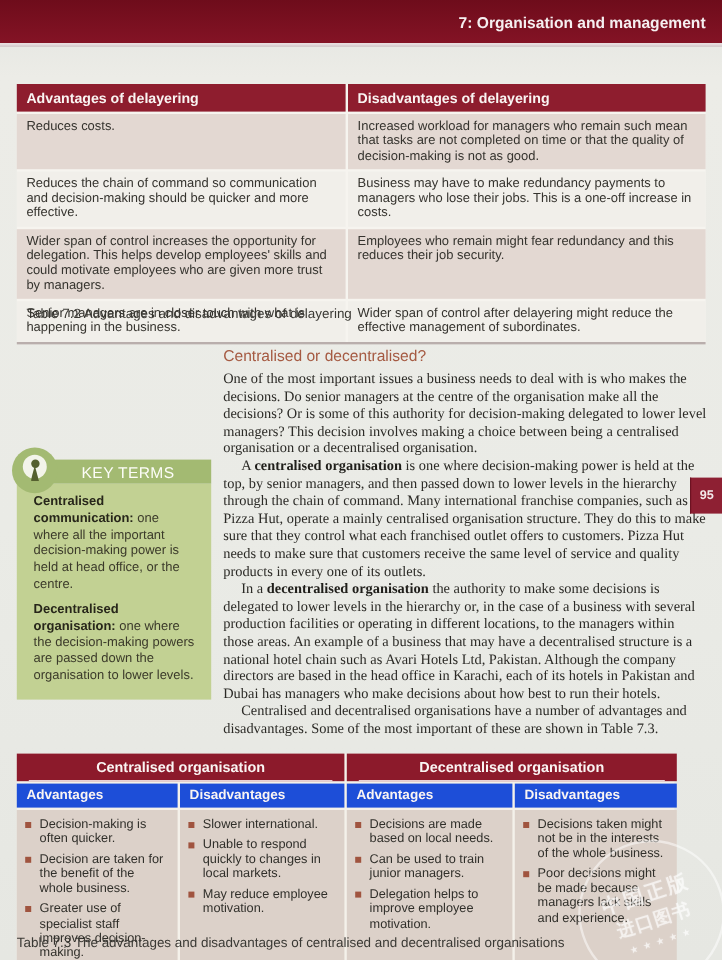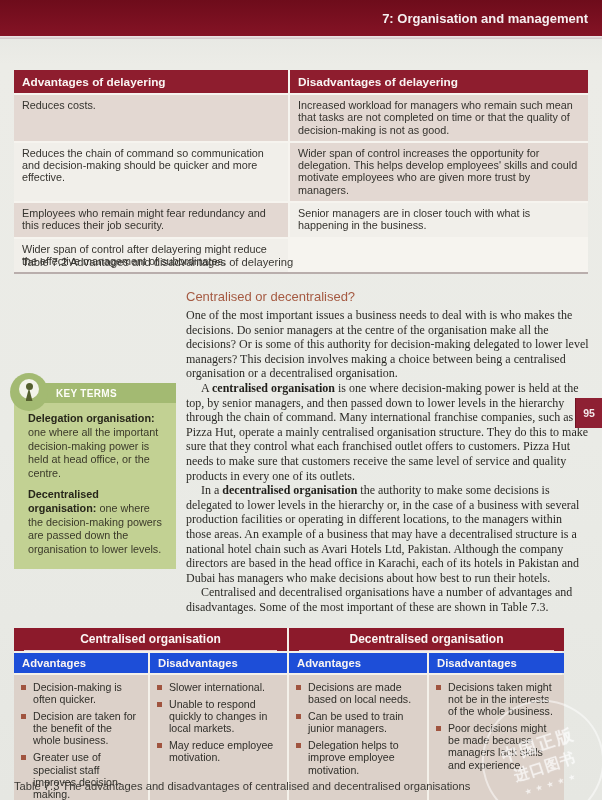--- a/index.html
+++ b/index.html
@@ -57,22 +57,22 @@
   .para.indent{text-indent:15px;}
   .para b{color:#1f1e1a;}
   
   .keyterms{
     position:absolute;left:14px;top:383px;width:162px;
   }
   .kt-bar{
     position:relative;height:20px;background:#a3ba72;
   }
   .kt-bar .kt-title{
-    position:absolute;left:42px;top:0;line-height:21px;
-    color:#fdfdf8;font-weight:bold;font-size:10px;letter-spacing:.3px;
+    position:absolute;left:54px;top:0;line-height:21px;
+    color:#fdfdf8;font-weight:normal;font-size:13px;letter-spacing:.3px;
   }
   .kt-body{
     background:#c2d193;padding:9px 12px 12px 14px;
   }
   .kt-term{font-size:10.8px;line-height:13.8px;color:#3b3a2a;}
   .kt-term + .kt-term{margin-top:7px;}
   .kt-term b{color:#27261a;}
   .key-icon{
     position:absolute;left:-4px;top:-10px;width:38px;height:38px;border-radius:50%;
     background:#a3ba72;z-index:2;
@@ -155,20 +155,21 @@
   </div>
 
   <div class="t72">
     <div class="hcell">Advantages of delayering</div>
     <div class="hcell">Disadvantages of delayering</div>
 
     <div class="cell pink">Reduces costs.</div>
     <div class="cell pink">Increased workload for managers who remain such mean that tasks are not completed on time or that the quality of decision-making is not as good.</div>
 
     <div class="cell white">Reduces the chain of command so communication and decision-making should be quicker and more effective.</div>
+    <div class="cell white">Business may have to make redundancy payments to managers who lose their jobs. This is a one-off increase in costs.</div>
 
     <div class="cell pink">Wider span of control increases the opportunity for delegation. This helps develop employees' skills and could motivate employees who are given more trust by managers.</div>
     <div class="cell pink">Employees who remain might fear redundancy and this reduces their job security.</div>
 
     <div class="cell white">Senior managers are in closer touch with what is happening in the business.</div>
     <div class="cell white">Wider span of control after delayering might reduce the effective management of subordinates.</div>
   </div>
   <div class="t72-caption">Table 7.2 Advantages and disadvantages of delayering</div>
 
   <div class="body-col">
@@ -182,21 +183,21 @@
   <div class="keyterms">
     <div class="kt-bar">
       <div class="key-icon">
         <div class="inner"></div>
         <div class="hole"></div>
         <div class="stem"></div>
       </div>
       <span class="kt-title">KEY TERMS</span>
     </div>
     <div class="kt-body">
-      <div class="kt-term"><b>Delegation organisation:</b><span> one where all the important decision-making power is held at head office, or the centre.</span></div>
+      <div class="kt-term"><b>Centralised communication:</b><span> one where all the important decision-making power is held at head office, or the centre.</span></div>
       <div class="kt-term"><b>Decentralised organisation:</b><span> one where the decision-making powers are passed down the organisation to lower levels.</span></div>
     </div>
   </div>
 
   <div class="page-tab">
     <span>95</span>
   </div>
 
   <div class="t73">
     <div class="gcell">Centralised organisation</div>

